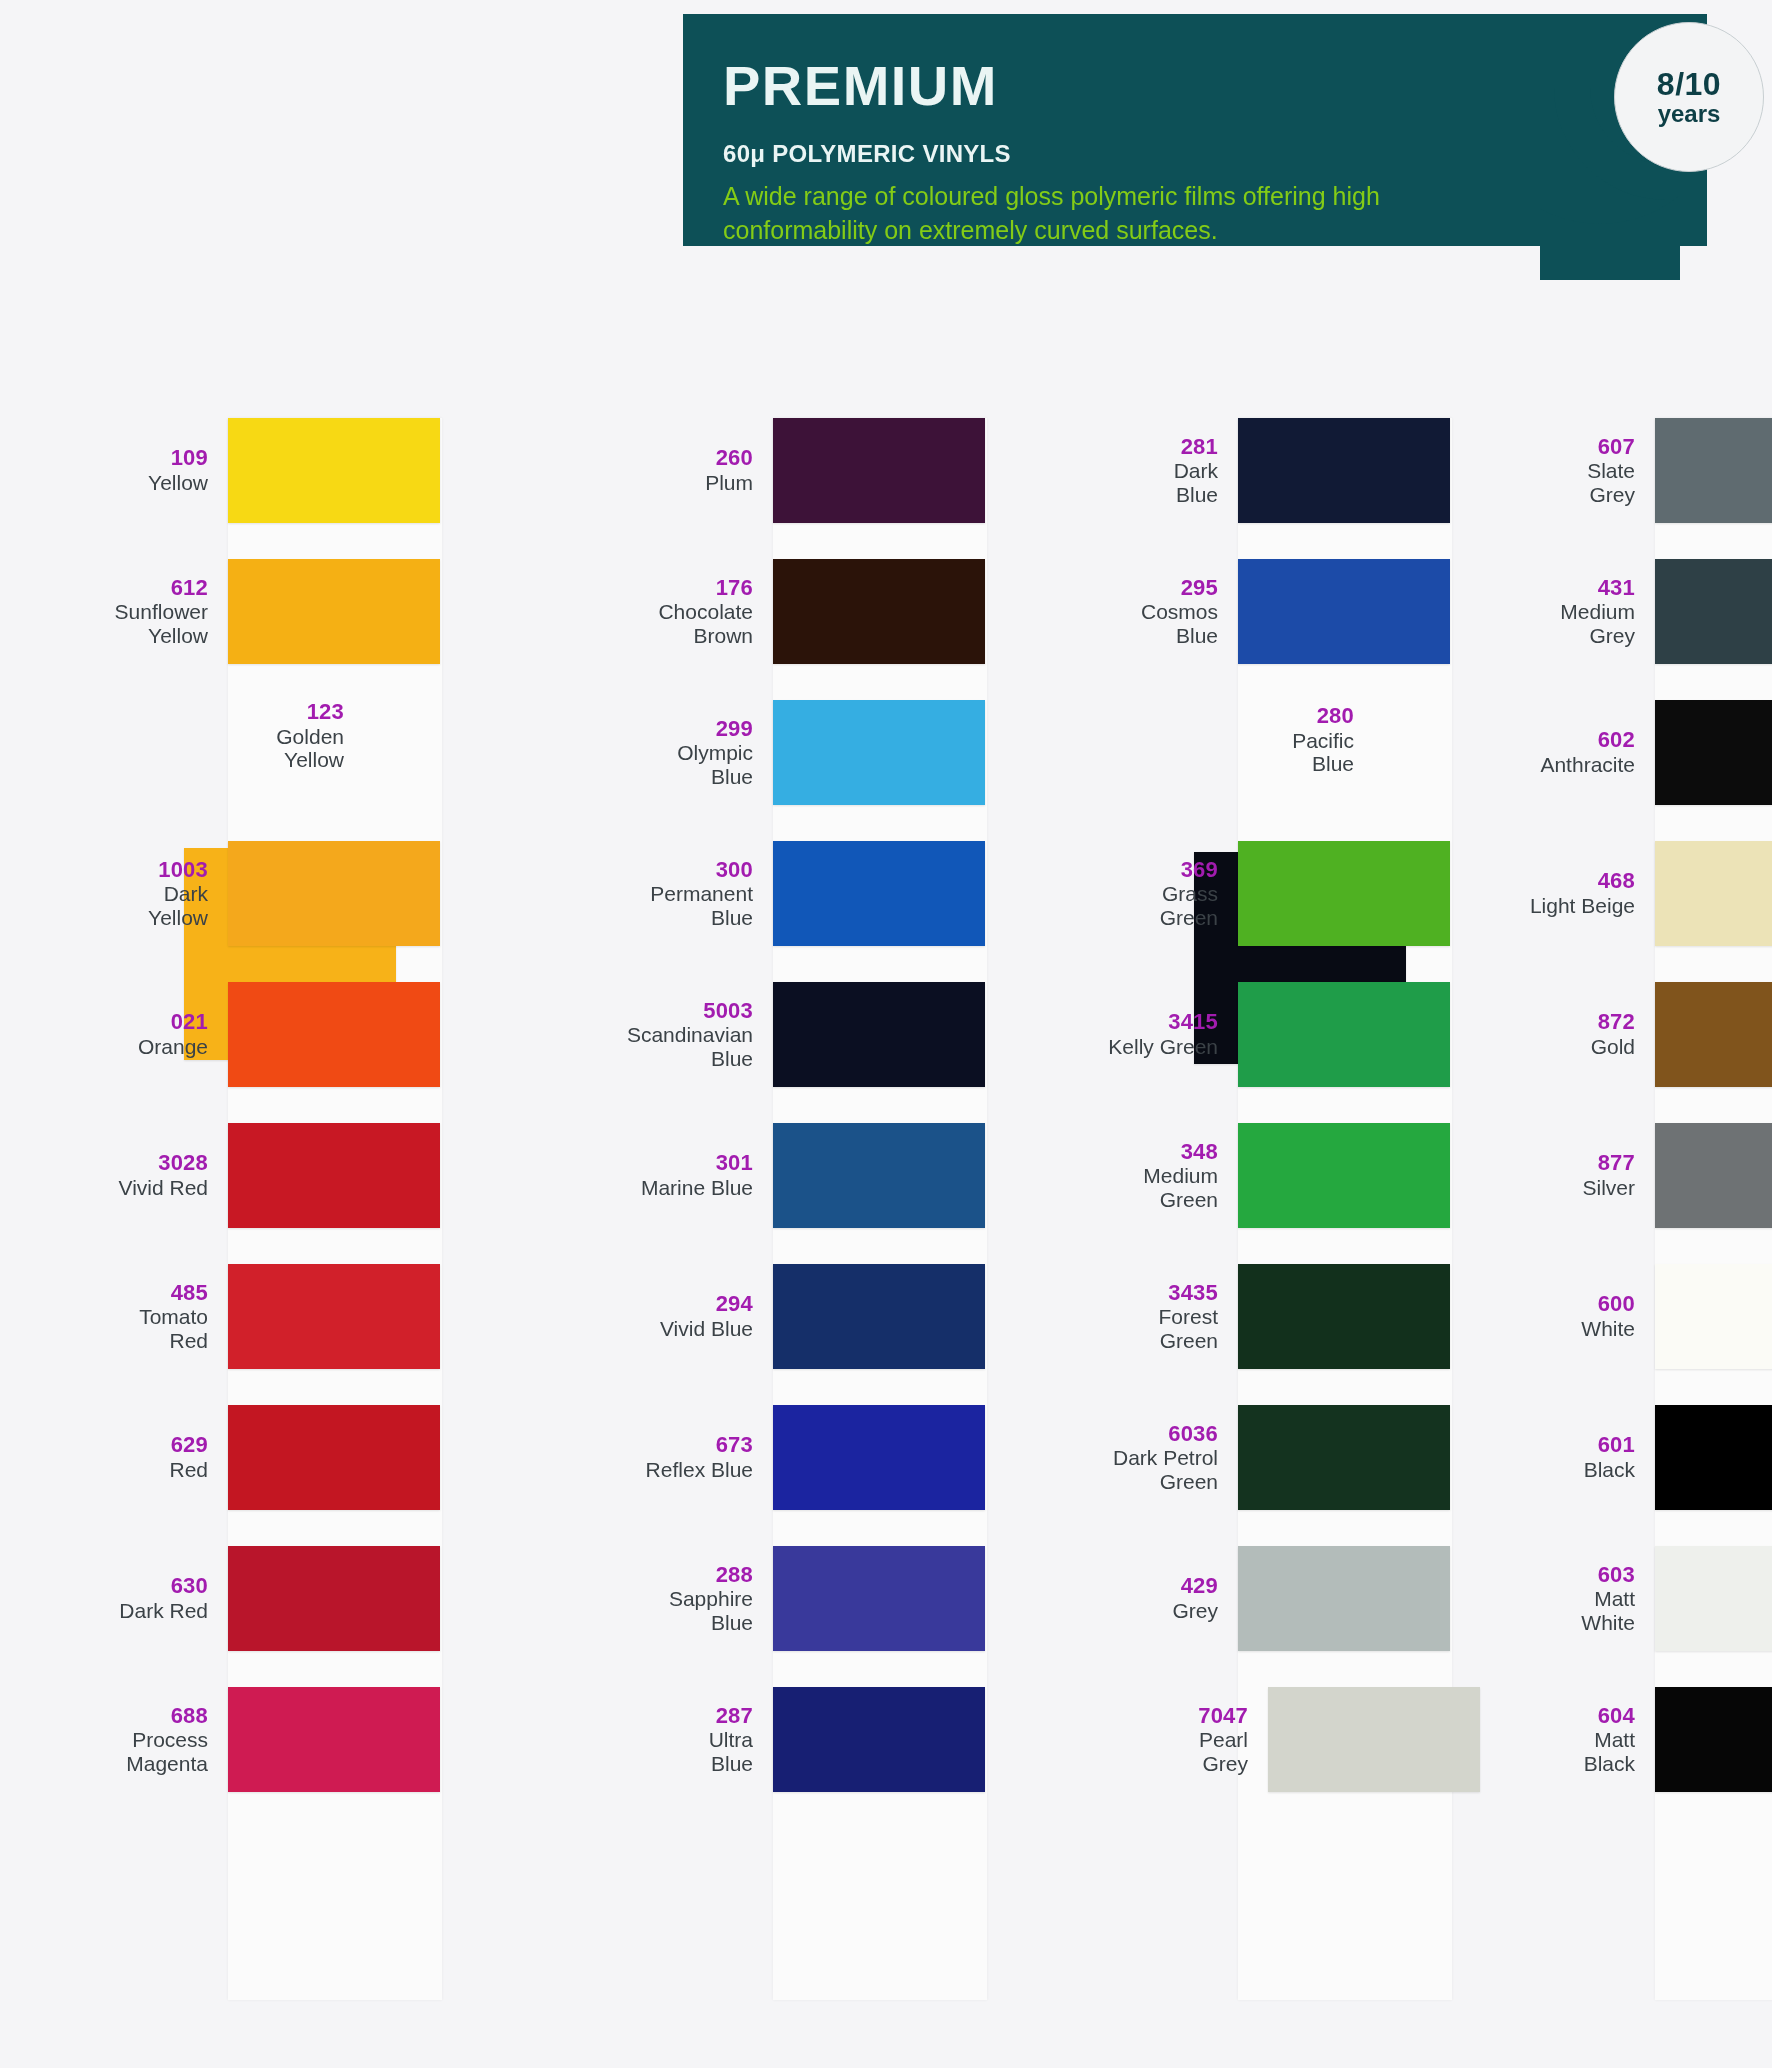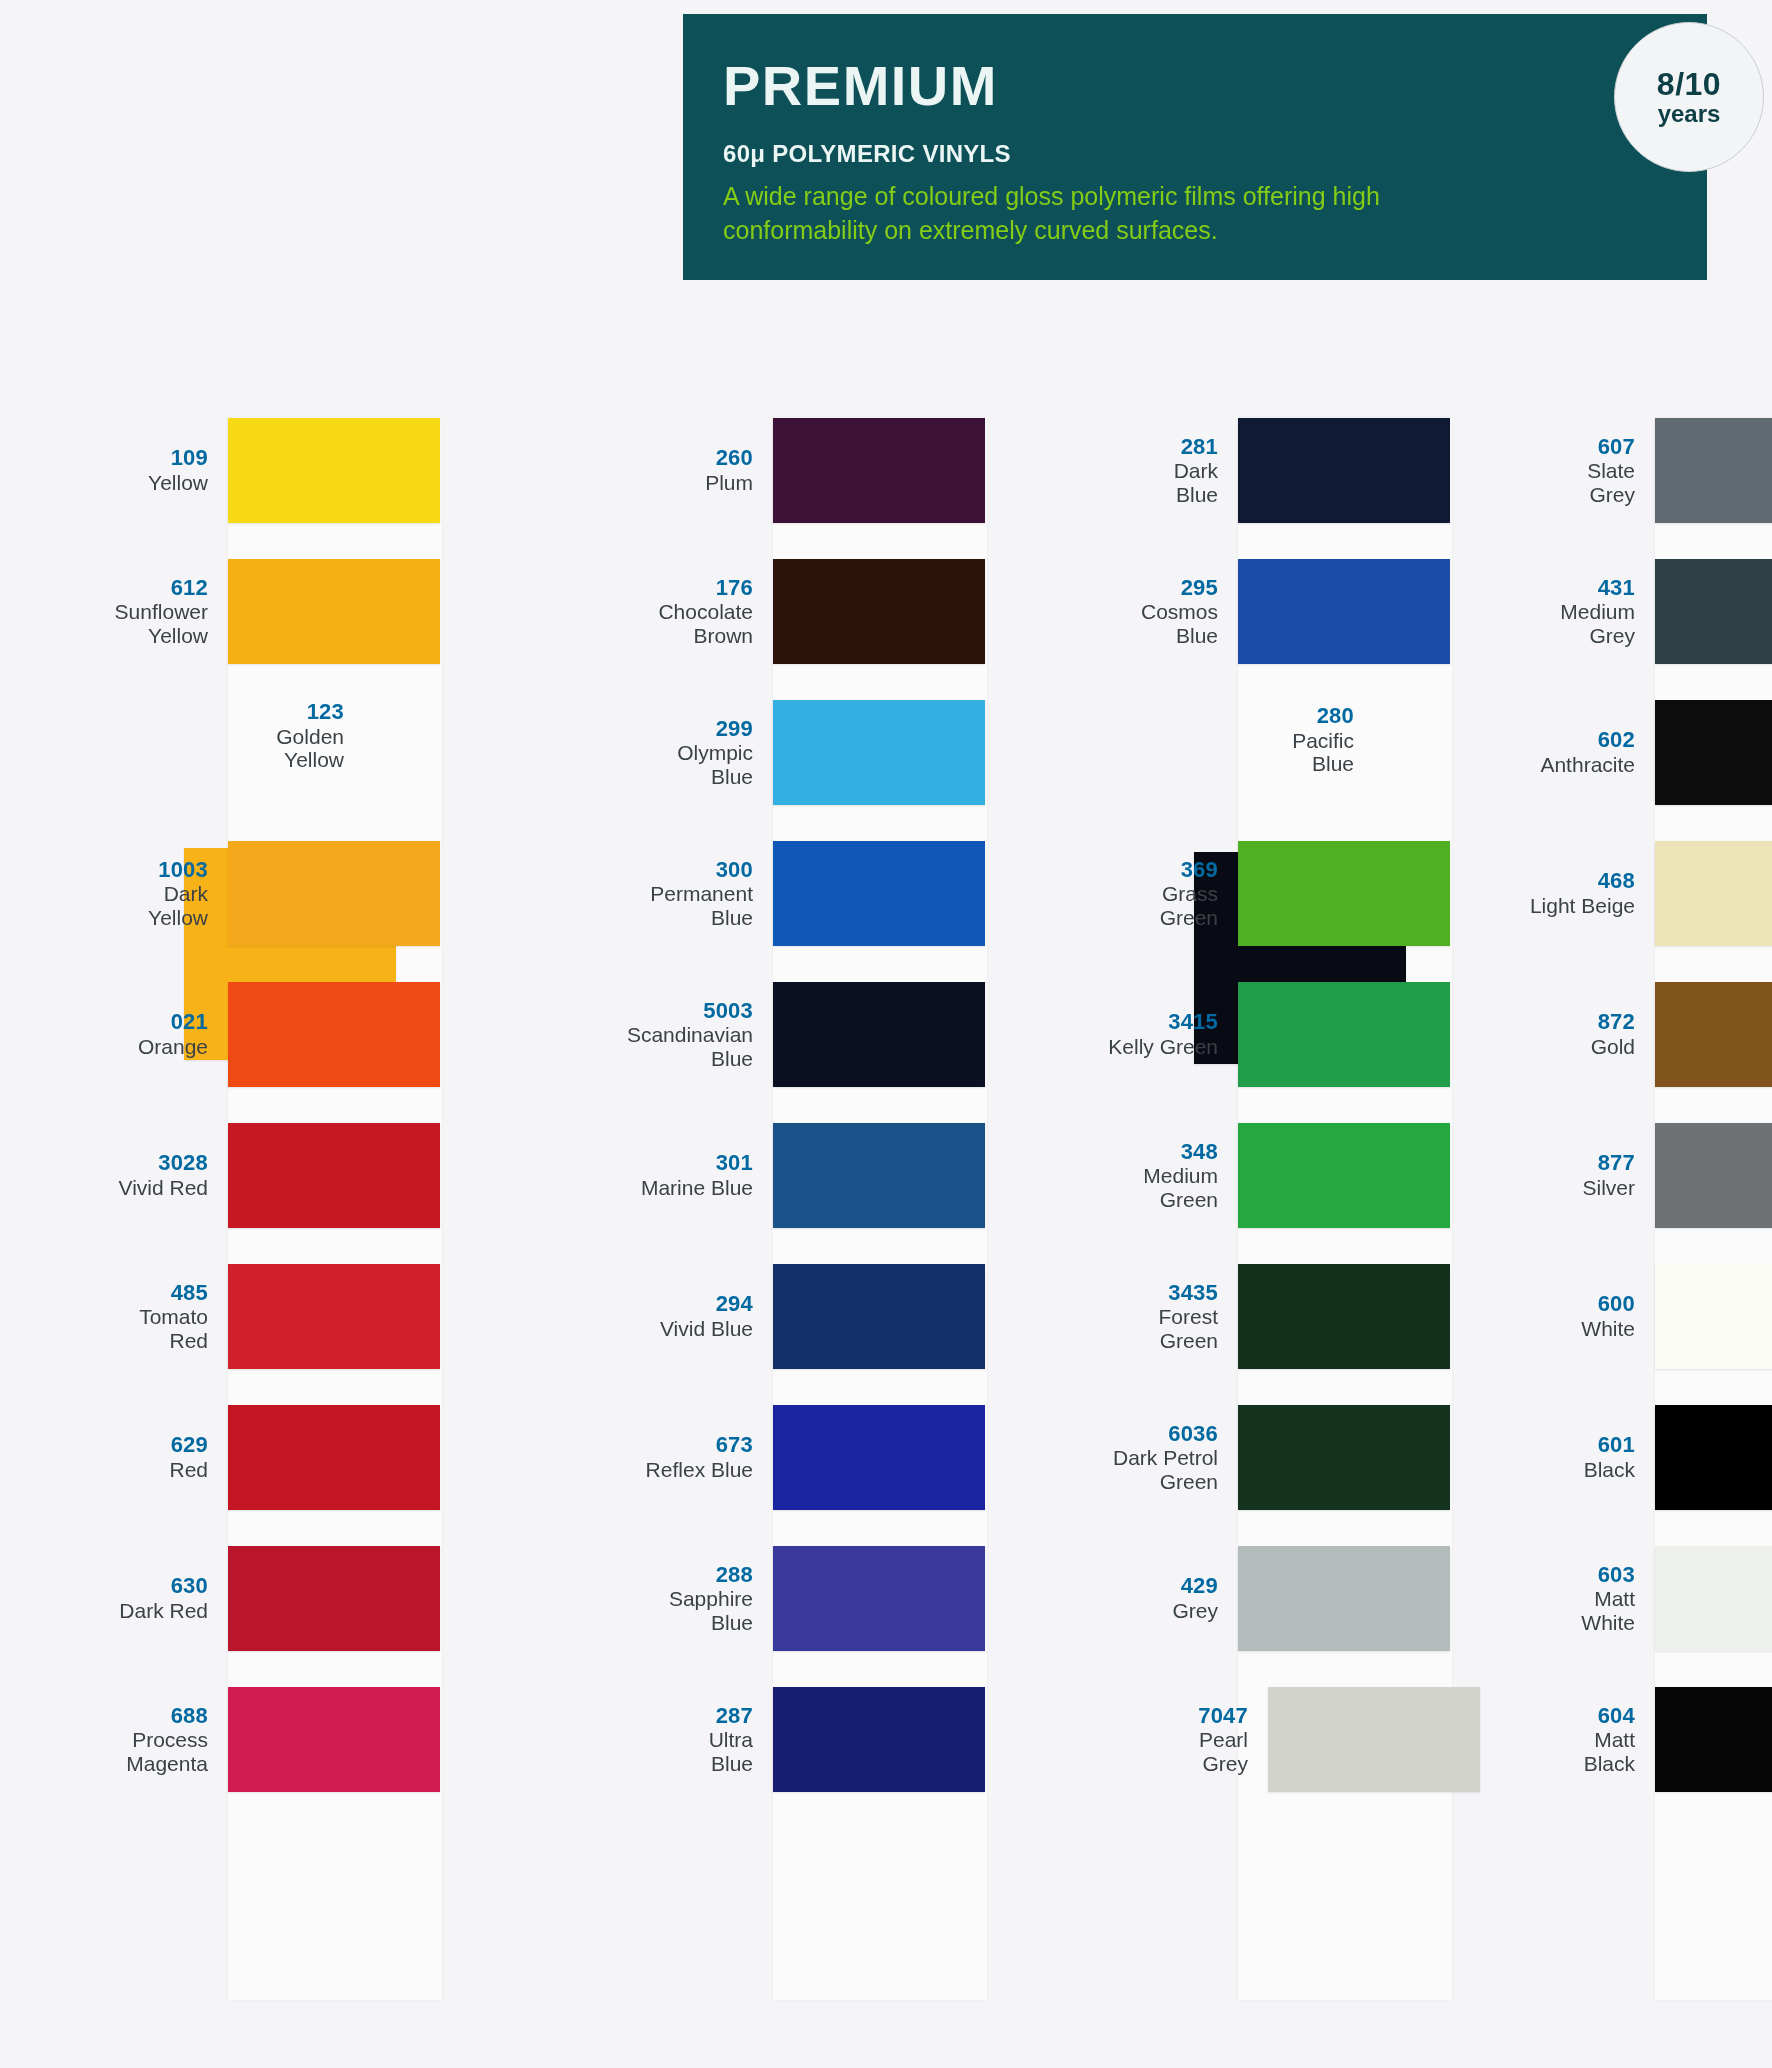--- a/index.html
+++ b/index.html
@@ -6,21 +6,21 @@
   body{
     width:1772px;height:2068px;
     background:#f5f5f7;
     font-family:"Liberation Sans","DejaVu Sans",sans-serif;
     position:relative;overflow:hidden;
     -webkit-font-smoothing:antialiased;
   }
 
   
   #header-banner{
-    position:absolute;left:683px;top:14px;width:1024px;height:266px;
+    position:absolute;left:683px;top:14px;width:1024px;height:232px;
     background:var(--teal,#0d5057);
     box-sizing:border-box;
     padding:44px 0 0 40px;
     z-index:2;
   }
   #header-title{
     color:#eaf5f4;font-size:56px;font-weight:bold;letter-spacing:1.5px;
     line-height:1;margin:0 0 26px 0;
   }
   #header-subtitle{
@@ -76,21 +76,21 @@
     position:absolute;left:0;width:420px;height:105px;
     display:flex;align-items:center;
   }
   .swatch-labels{
     width:148px;flex:0 0 148px;
     text-align:right;padding-right:20px;box-sizing:border-box;
     line-height:1.12;
   }
   .col-3 .swatch-labels{width:140px;flex:0 0 140px;}
   .swatch-code{
-    display:block;font-size:22px;font-weight:bold;color:#0369a1;letter-spacing:.2px;
+    display:block;font-size:22px;font-weight:bold;color:#a21caf;letter-spacing:.2px;
   }
   .swatch-name{
     display:block;font-size:21px;font-weight:normal;color:#3b4247;white-space:pre-line;
   }
   .swatch-chip{
     width:212px;height:105px;flex:0 0 212px;
     box-shadow:0 1px 2px rgba(0,0,0,.10);
   }
   .col-3 .swatch-chip{width:208px;flex:0 0 208px;}
 </style>

